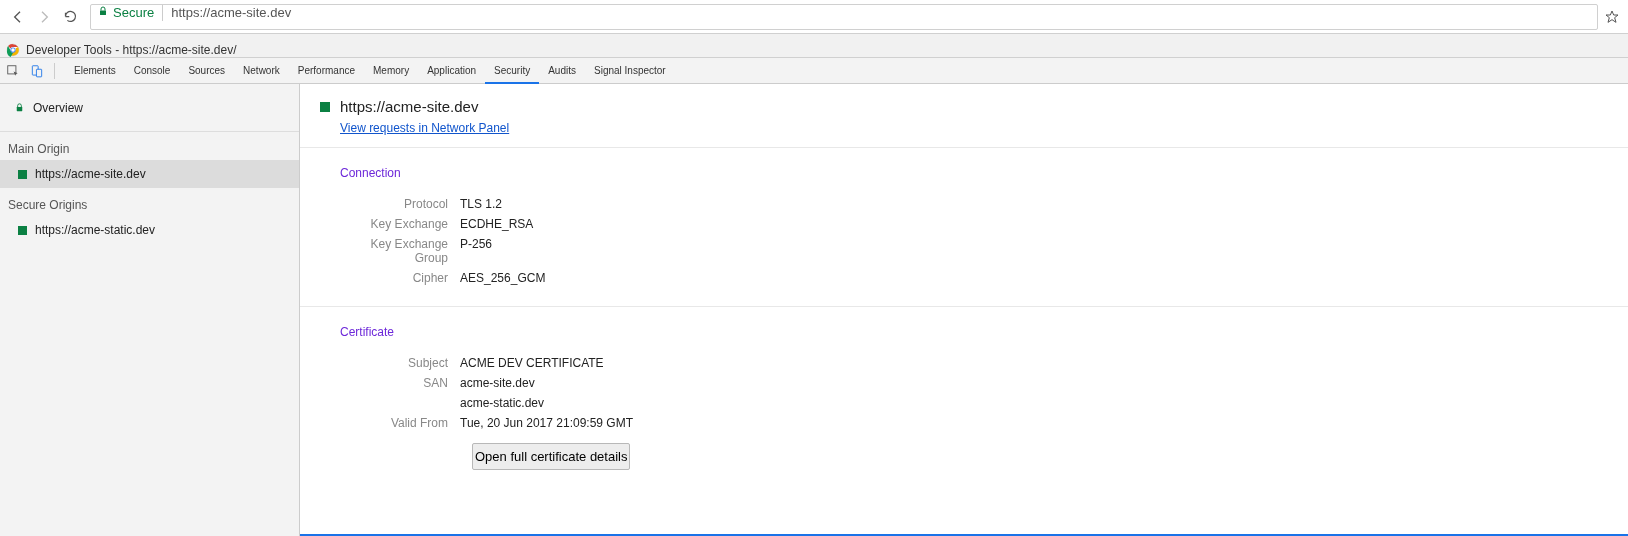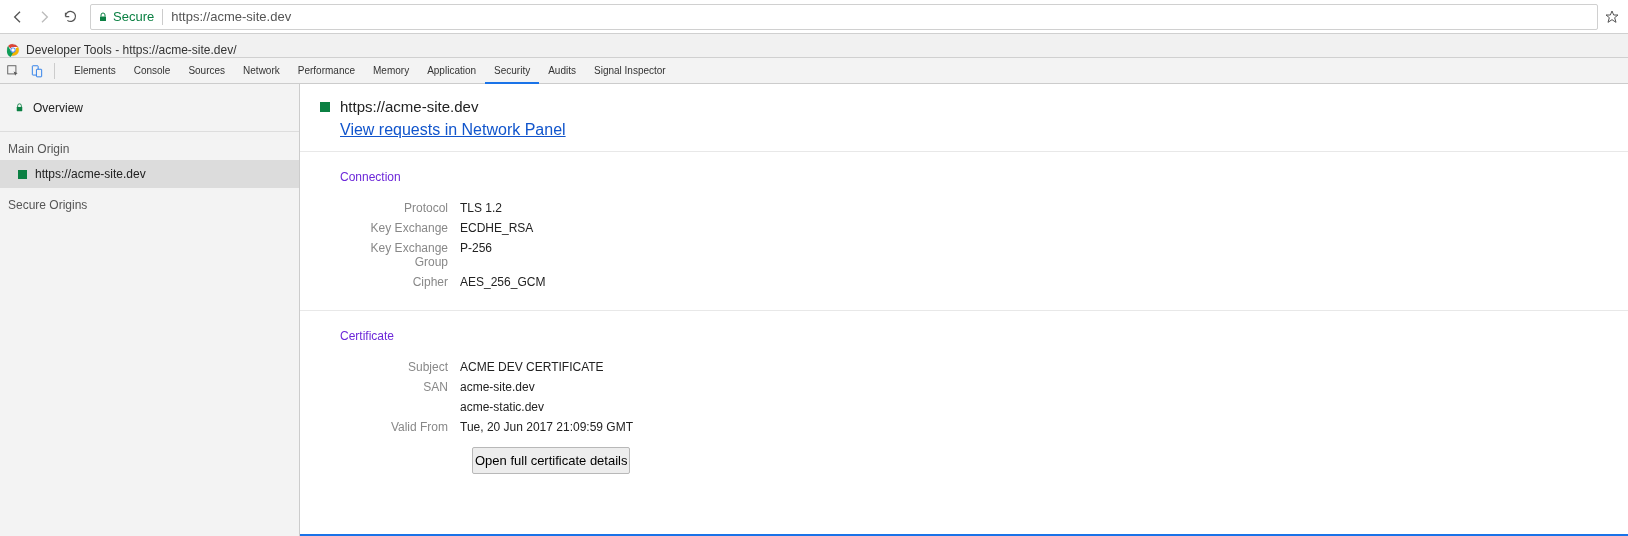--- a/index.html
+++ b/index.html
@@ -4,21 +4,21 @@
 <style>
   * { box-sizing: border-box; margin: 0; padding: 0; }
   body { font-family: "Segoe UI", Arial, sans-serif; font-size: 12px; color: #222; background: #fff; width: 1628px; }
   
   
   .browser-toolbar { height: 34px; display: flex; align-items: center; padding: 0 8px; border-bottom: 1px solid #d0d0d0; background: #fff; }
   .nav-arrow { width: 20px; height: 20px; display: flex; align-items: center; justify-content: center; margin-right: 6px; cursor: pointer; }
   .nav-arrow svg { width: 16px; height: 16px; }
   .reload { width: 20px; height: 20px; display: flex; align-items: center; justify-content: center; margin-right: 10px; cursor: pointer; }
   .reload svg { width: 15px; height: 15px; }
-  .omnibox { flex: 1; height: 26px; border: 1px solid #d0d0d0; border-radius: 2px; display: flex; align-items: center; padding: 0 6px; }
+  .omnibox { flex: 1; height: 26px; border: 1px solid #d0d0d0; border-radius: 2px; display: flex; align-items: flex-start; padding: 0 6px; }
   .lock-icon { width: 12px; height: 12px; margin-right: 4px; }
   .secure-label { color: #0b8043; margin-right: 8px; font-size: 13px; }
   .omnibox-divider { width: 1px; height: 16px; background: #ccc; margin-right: 8px; }
   .omnibox-url { color: #555; font-size: 13px; }
   .star-icon { width: 16px; height: 16px; margin-left: 6px; cursor: pointer; }
   
   
   .devtools-header { height: 24px; background: #f1f1f1; border-bottom: 1px solid #d0d0d0; display: flex; align-items: flex-end; padding: 0 6px; }
   .chrome-icon { width: 14px; height: 14px; margin-right: 6px; }
   .devtools-title { font-size: 12px; color: #333; }
@@ -41,21 +41,21 @@
   .sidebar-heading { padding: 10px 8px 4px 8px; color: #555; font-size: 12px; }
   .lock-mini { width: 11px; height: 11px; margin-right: 8px; }
   .origin-indicator { width: 9px; height: 9px; background: #0b8043; margin-right: 8px; margin-left: 4px; }
   
   
   .content { flex: 1; overflow-y: auto; display:flex; flex-direction:column; }
   .origin-header { padding: 14px 20px 12px 20px; border-bottom: 1px solid #e8e8e8; }
   .origin-row { display: flex; align-items: center; }
   .origin-square { width: 10px; height: 10px; background: #0b8043; margin-right: 10px; }
   .origin-title { font-size: 15px; color: #222; }
-  .network-link { color: #1155cc; text-decoration: underline; margin-left: 20px; margin-top: 6px; display: inline-block; cursor: pointer; font-size: 16px; }
+  .network-link { color: #1155cc; text-decoration: underline; margin-left: 20px; margin-top: 6px; display: inline-block; cursor: pointer; font-size: 12px; }
   
   .section { padding: 18px 40px 18px 40px; border-bottom: 1px solid #e8e8e8; }
   .section-title { font-size: 12px; color: #6d28d9; margin-bottom: 14px; }
   .kv-row { display: flex; padding: 3px 0; font-size: 12px; }
   .kv-key { width: 120px; text-align: right; color: #888; padding-right: 12px; }
   .kv-val { color: #222; }
   .cert-button { margin-top: 10px; margin-left: 132px; padding: 5px 2px; background: #ededed; border: 1px solid #b8b8b8; border-radius: 2px; font-size: 13px; cursor: pointer; }
   .bottom-blue { height: 2px; background: #1a73e8; }
 </style>
 </head>
@@ -134,20 +134,24 @@
           <path d="M8 11V8a4 4 0 0 1 8 0v3" stroke="#0b8043" stroke-width="2" fill="none"></path>
         </svg>
       <span>Overview</span>
     </div>
     <div class="sidebar-heading">Main Origin</div>
     <div class="sidebar-item selected">
       <span class="origin-indicator"></span>
       <span>https://acme-site.dev</span>
     </div>
     <div class="sidebar-heading">Secure Origins</div>
+    <div class="sidebar-item">
+      <span class="origin-indicator"></span>
+      <span>https://acme-static.dev</span>
+    </div>
   </div>
 
   <div class="content">
     <div class="origin-header">
       <div class="origin-row">
         <span class="origin-square"></span>
         <span class="origin-title">https://acme-site.dev</span>
       </div>
       <a class="network-link">View requests in Network Panel</a>
     </div>

